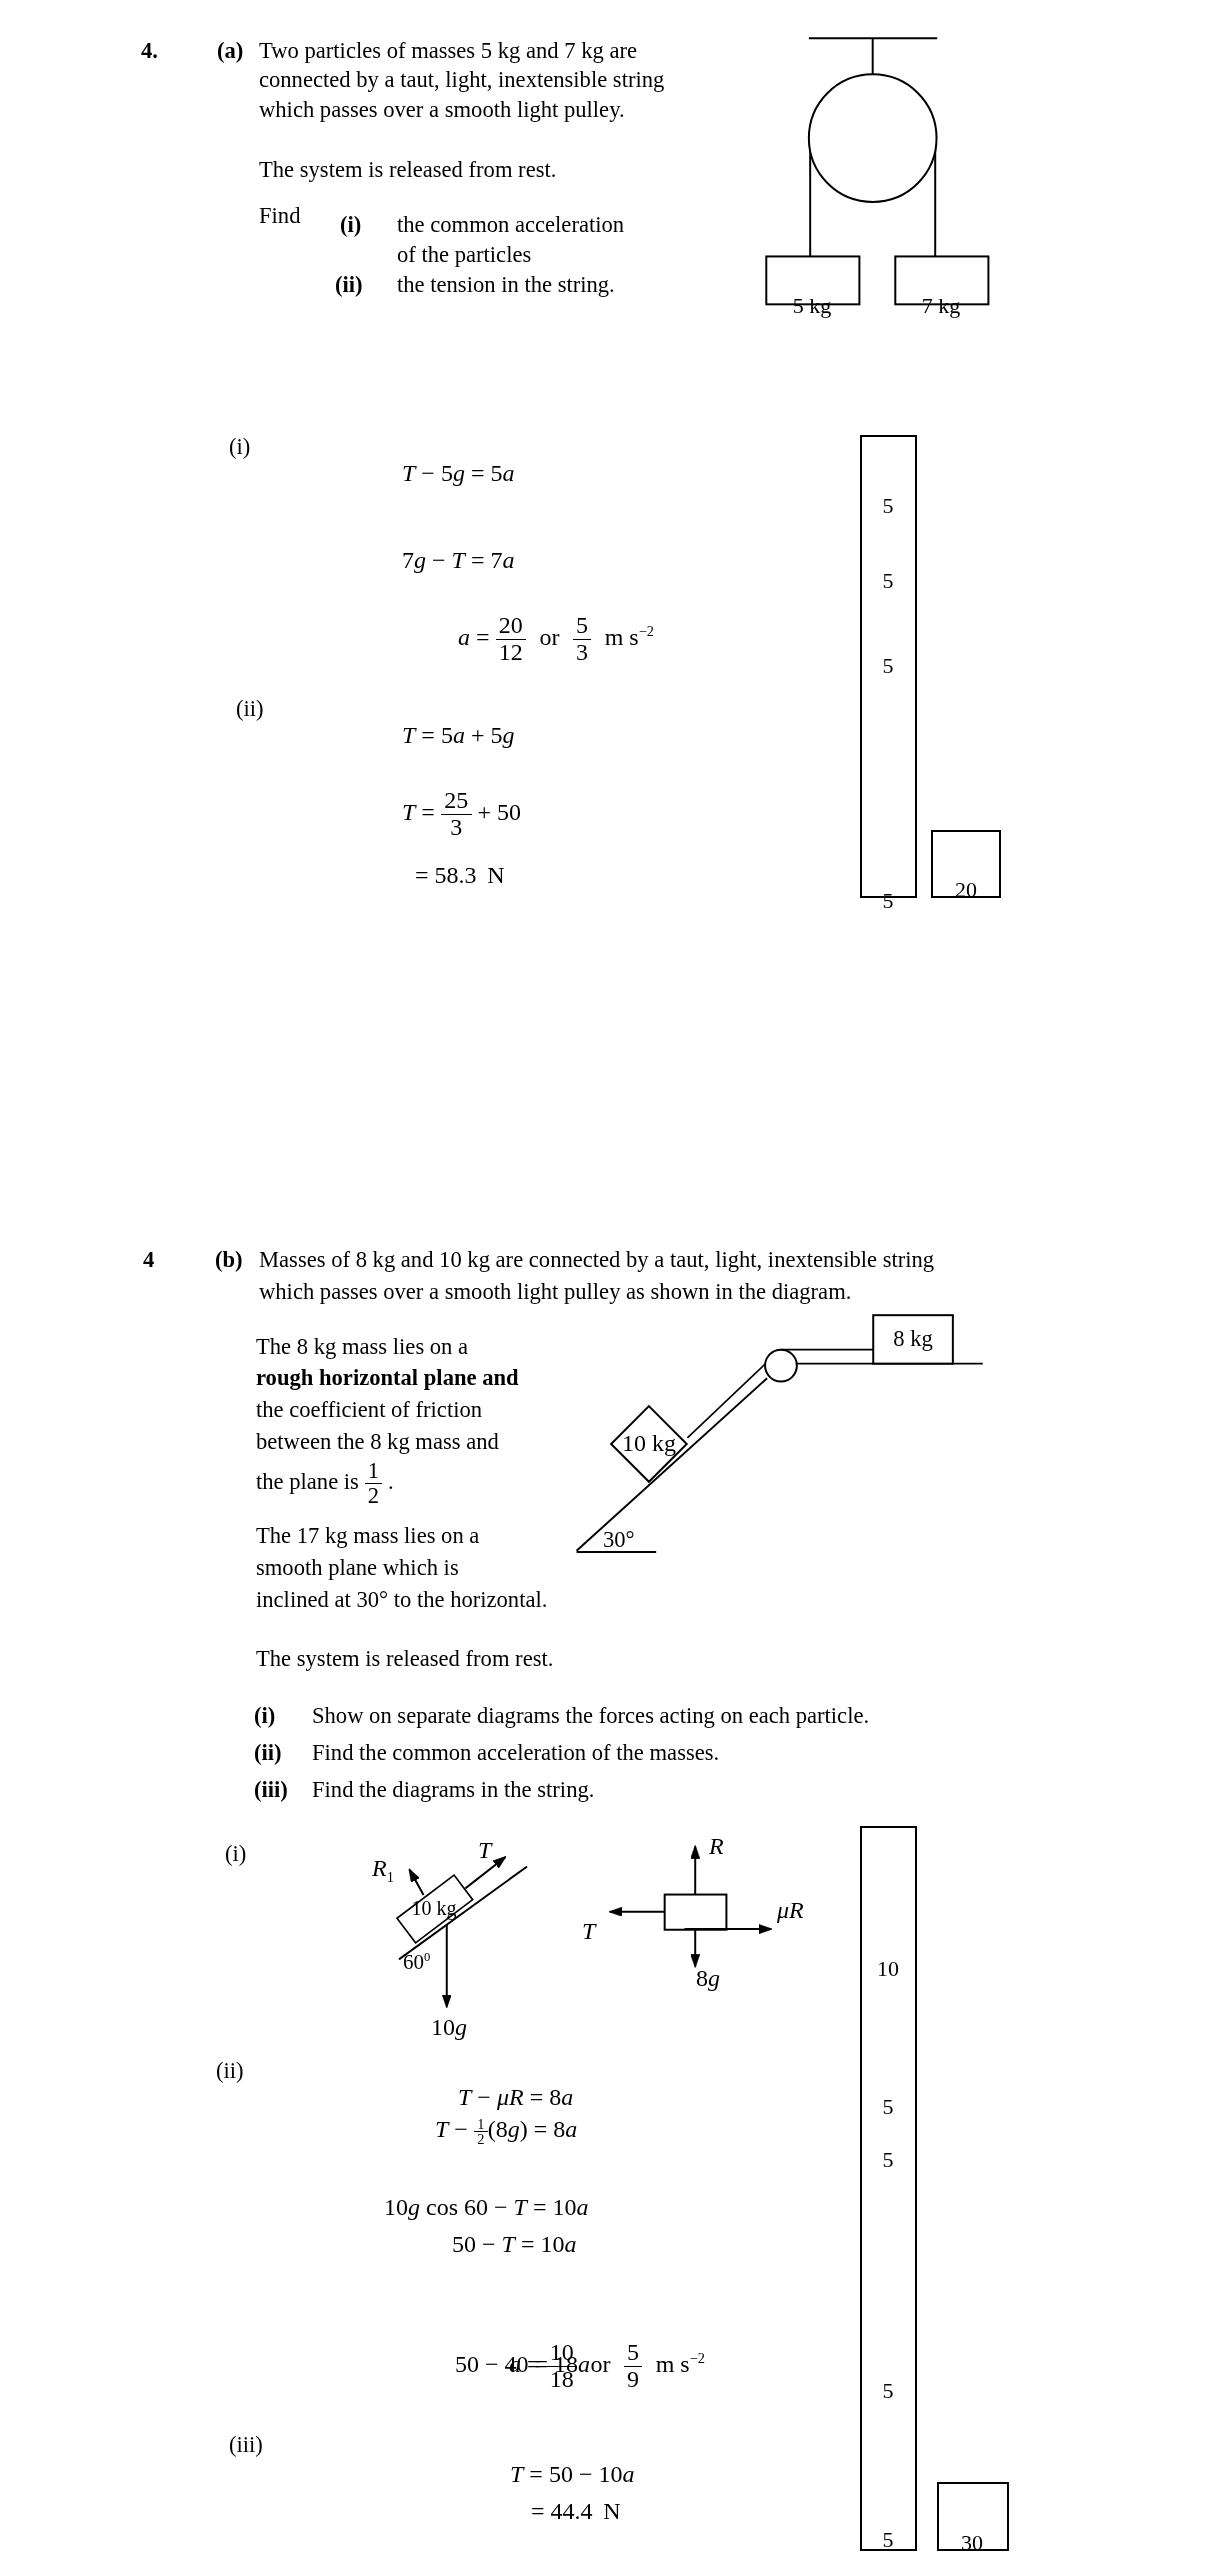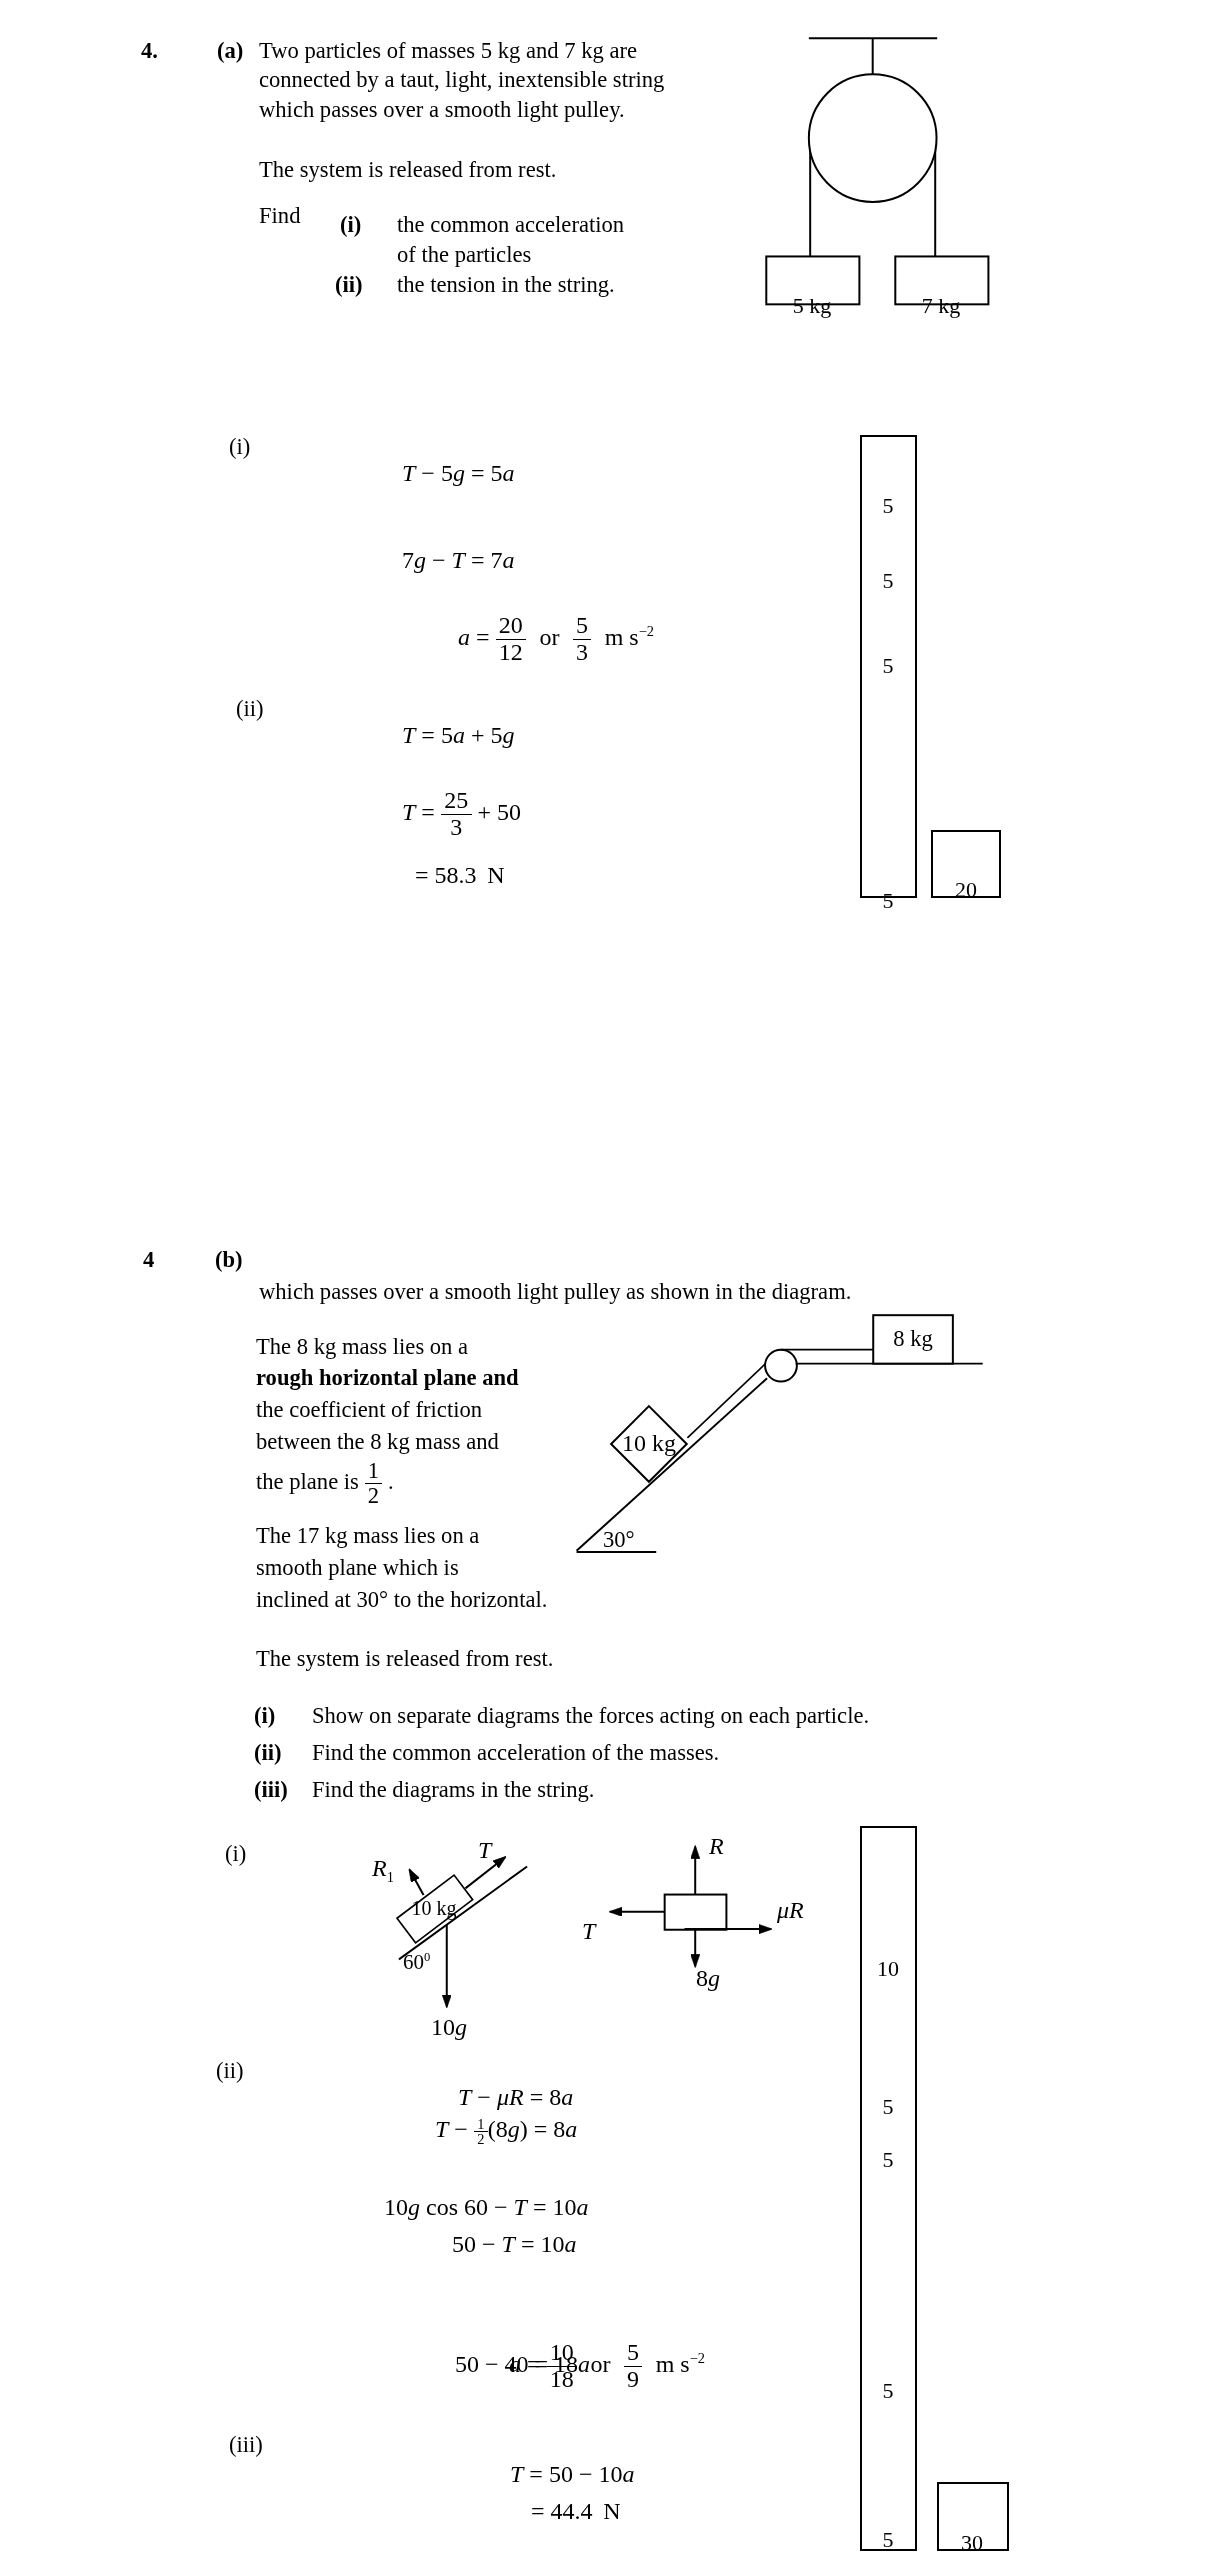--- a/index.html
+++ b/index.html
@@ -66,20 +66,21 @@
   <div class="box" style="left:860px;top:435px;width:57px;height:463px;"></div>
   <span class="txt f33 center" style="left:888px;top:480px;">5</span>
   <span class="txt f33 center" style="left:888px;top:555px;">5</span>
   <span class="txt f33 center" style="left:888px;top:640px;">5</span>
   <span class="txt f33 center" style="left:888px;top:875px;">5</span>
   <div class="box" style="left:931px;top:830px;width:70px;height:68px;"></div>
   <span class="txt f33 center" style="left:966px;top:864px;">20</span>
 
   <span class="txt bold" style="left:143px;top:1246px;">4</span>
   <span class="txt bold" style="left:215px;top:1246px;">(b)</span>
+  <span class="txt" style="left:259px;top:1246px;">Masses of 8 kg and 10 kg are connected by a taut, light, inextensible string</span>
   <span class="txt" style="left:259px;top:1278px;">which passes over a smooth light pulley as shown in the diagram.</span>
 
   <span class="txt" style="left:256px;top:1333px;">The 8 kg mass lies on a</span>
   <span class="txt" style="left:256px;top:1364px;font-weight:bold;">rough horizontal plane and</span>
   <span class="txt" style="left:256px;top:1396px;">the coefficient of friction</span>
   <span class="txt" style="left:256px;top:1428px;">between the 8 kg mass and</span>
   <div class="eq" style="left:256px;top:1459px;font-size:22.6px;"><span>the plane is </span><span class="frac"><span class="num">1</span><span class="den">2</span></span><span> .</span></div>
 
   <svg style="left:558px;top:1295px;" width="438" height="266" viewBox="0 0 660 400">
     <line x1="28" y1="385" x2="315" y2="125" stroke-width="3"></line>

